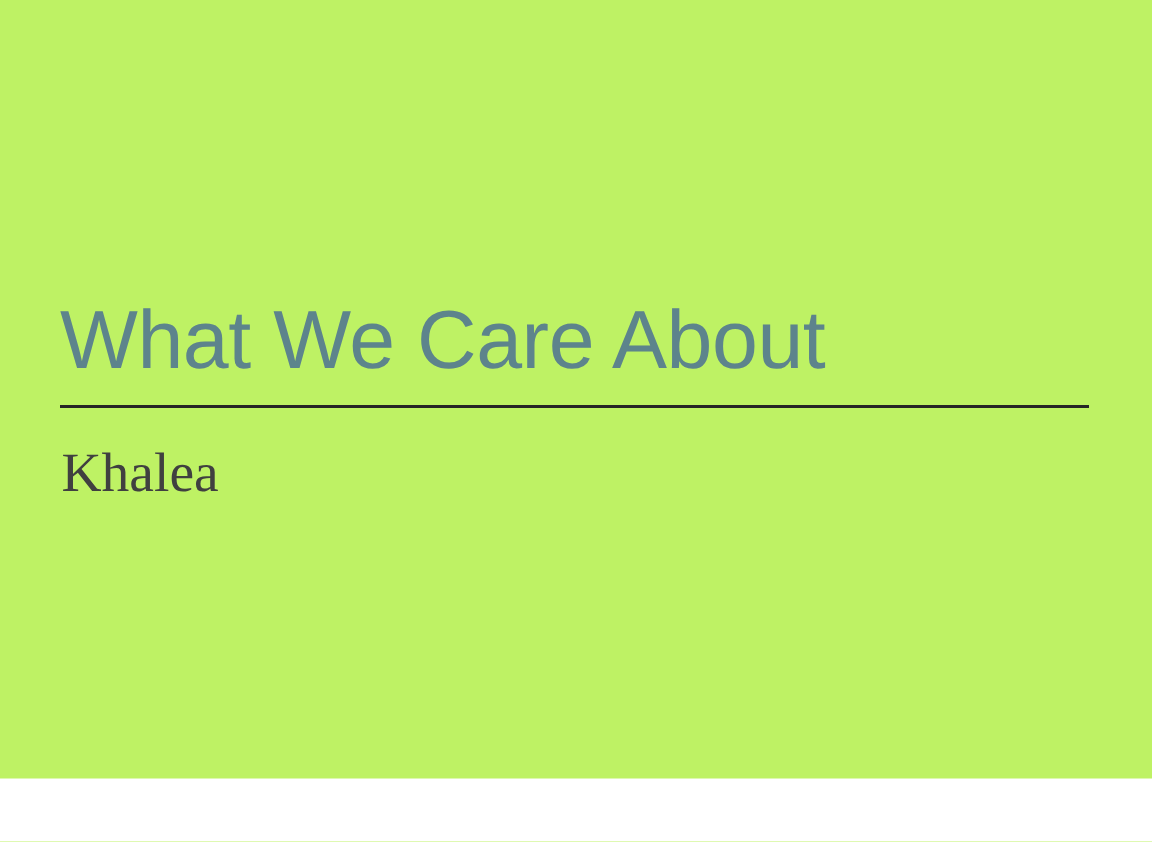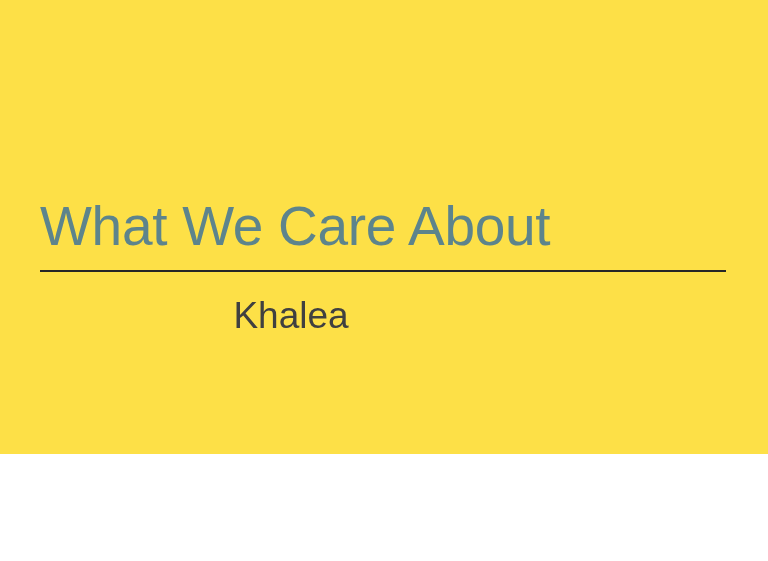--- a/index.html
+++ b/index.html
@@ -11,22 +11,22 @@
     width: 768px;
     height: 561px;
     background: #ffffff;
     font-family: "Liberation Sans", sans-serif;
     overflow: hidden;
   }
 
   #slide {
     position: relative;
     width: 768px;
-    height: 454px;
-    background: #fde047;
+    height: 519px;
+    background: #bef264;
     box-sizing: border-box;
   }
 
   #title-block {
     position: absolute;
     left: 40px;
     top: 196px;
     width: 688px;
   }
 
@@ -50,30 +50,29 @@
   }
 
   #subtitle-block {
     position: absolute;
     left: 41px;
     top: 294px;
     width: 500px;
   }
 
   .subtitle-line {
-    font-family: Liberation Sans, sans-serif;
+    font-family: Liberation Serif, serif;
     font-size: 37px;
     font-weight: 400;
     line-height: 43px;
     letter-spacing: 0px;
     color: #404040;
     white-space: nowrap;
     margin: 0;
     padding: 0;
-    text-align: center;
   }
 </style>
 </head>
 <body>
 
 <div id="slide">
 
   <div id="title-block">
     <h1 id="slide-title">What We Care About</h1>
     <div id="title-rule"></div>

